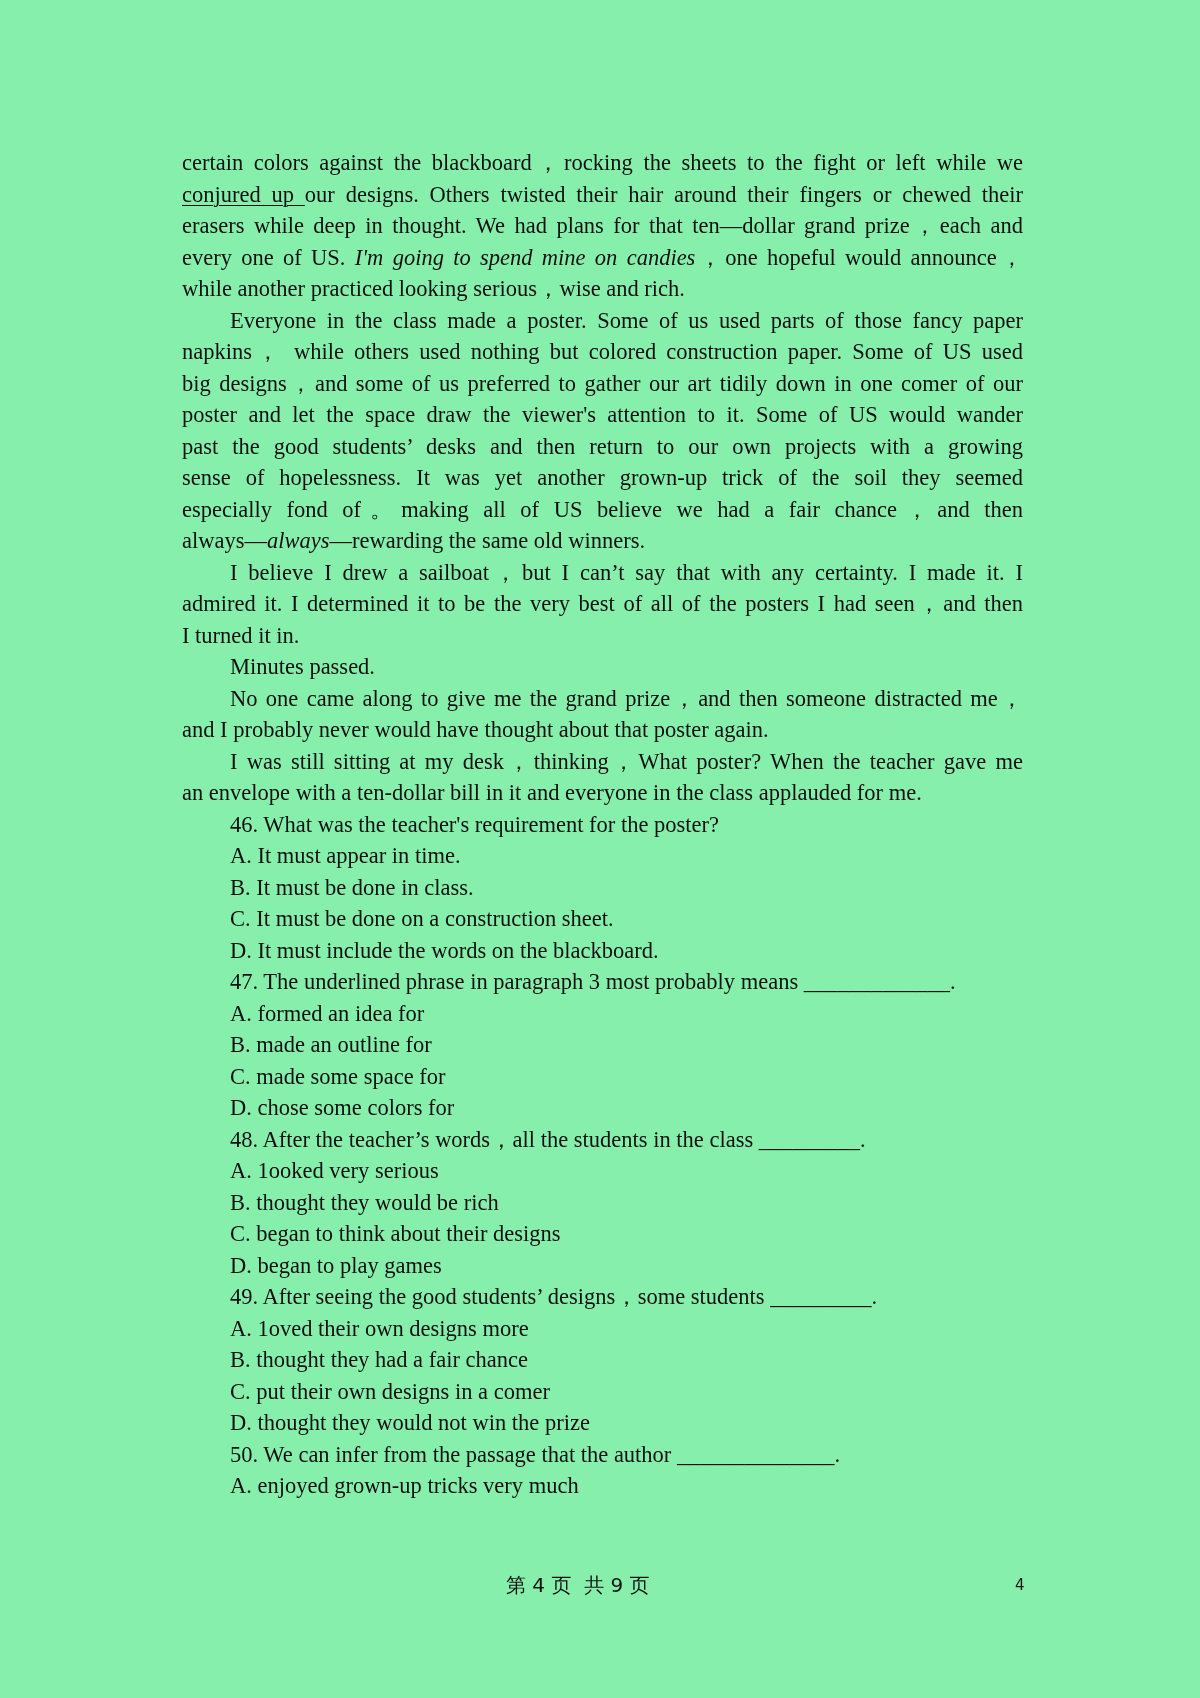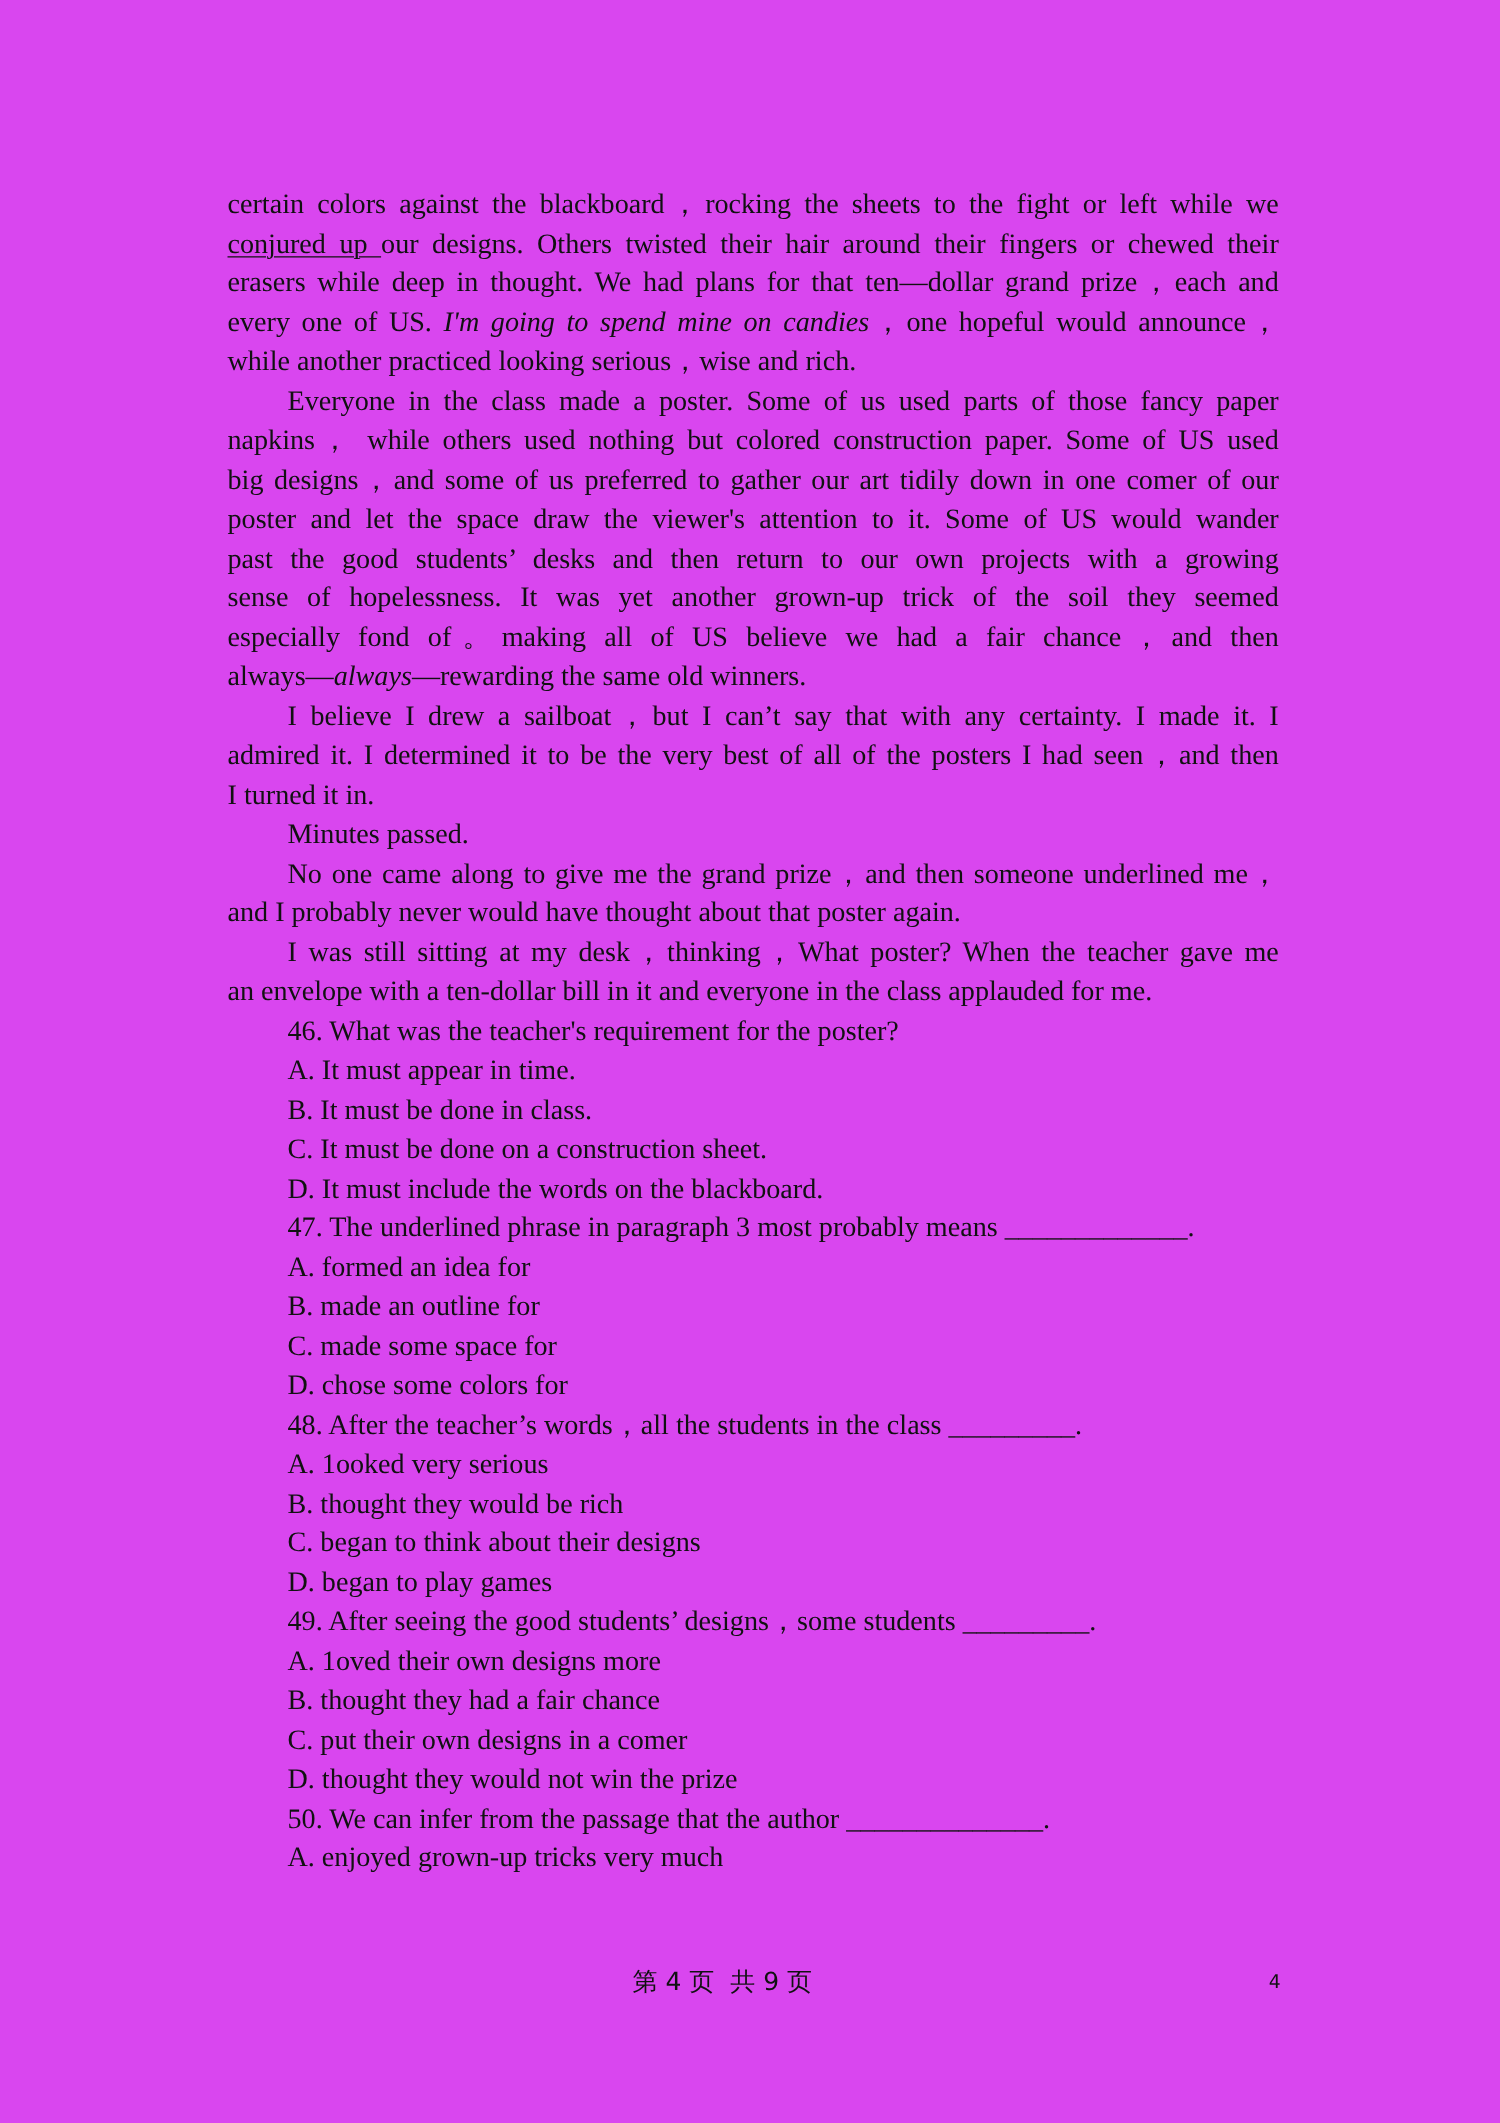--- a/index.html
+++ b/index.html
@@ -13,21 +13,21 @@
     position: relative;
     overflow: hidden;
     color: #111111;
     font-family: "Liberation Serif", "DejaVu Serif", serif;
   }
   #page {
     position: absolute;
     left: 0; top: 0;
     width: 1200px;
     height: 1698px;
-    background: #d946ef;
+    background: #86efac;
   }
   #content {
     position: absolute;
     left: 182px;
     top: 147px;
     width: 841px;
     font-size: 22.5px;
     line-height: 31.5px;
   }
   .line {
@@ -99,21 +99,21 @@
         </div>
         <div>
           <div class="line justify indent"><span>I believe I drew a sailboat，but I can’t say that with any certainty. I made it. I</span></div>
           <div class="line justify"><span>admired it. I determined it to be the very best of all of the posters I had seen，and then</span></div>
           <div class="line left"><span>I turned it in.</span></div>
         </div>
         <div>
           <div class="line left indent"><span>Minutes passed.</span></div>
         </div>
         <div>
-          <div class="line justify indent"><span>No one came along to give me the grand prize，and then someone underlined me，</span></div>
+          <div class="line justify indent"><span>No one came along to give me the grand prize，and then someone distracted me，</span></div>
           <div class="line left"><span>and I probably never would have thought about that poster again.</span></div>
         </div>
         <div>
           <div class="line justify indent"><span>I was still sitting at my desk，thinking，What poster? When the teacher gave me</span></div>
           <div class="line left"><span>an envelope with a ten-dollar bill in it and everyone in the class applauded for me.</span></div>
         </div>
       </div>
     <div id="questions">
         <div>
           <div class="line left indent">46. What was the teacher's requirement for the poster?</div>

